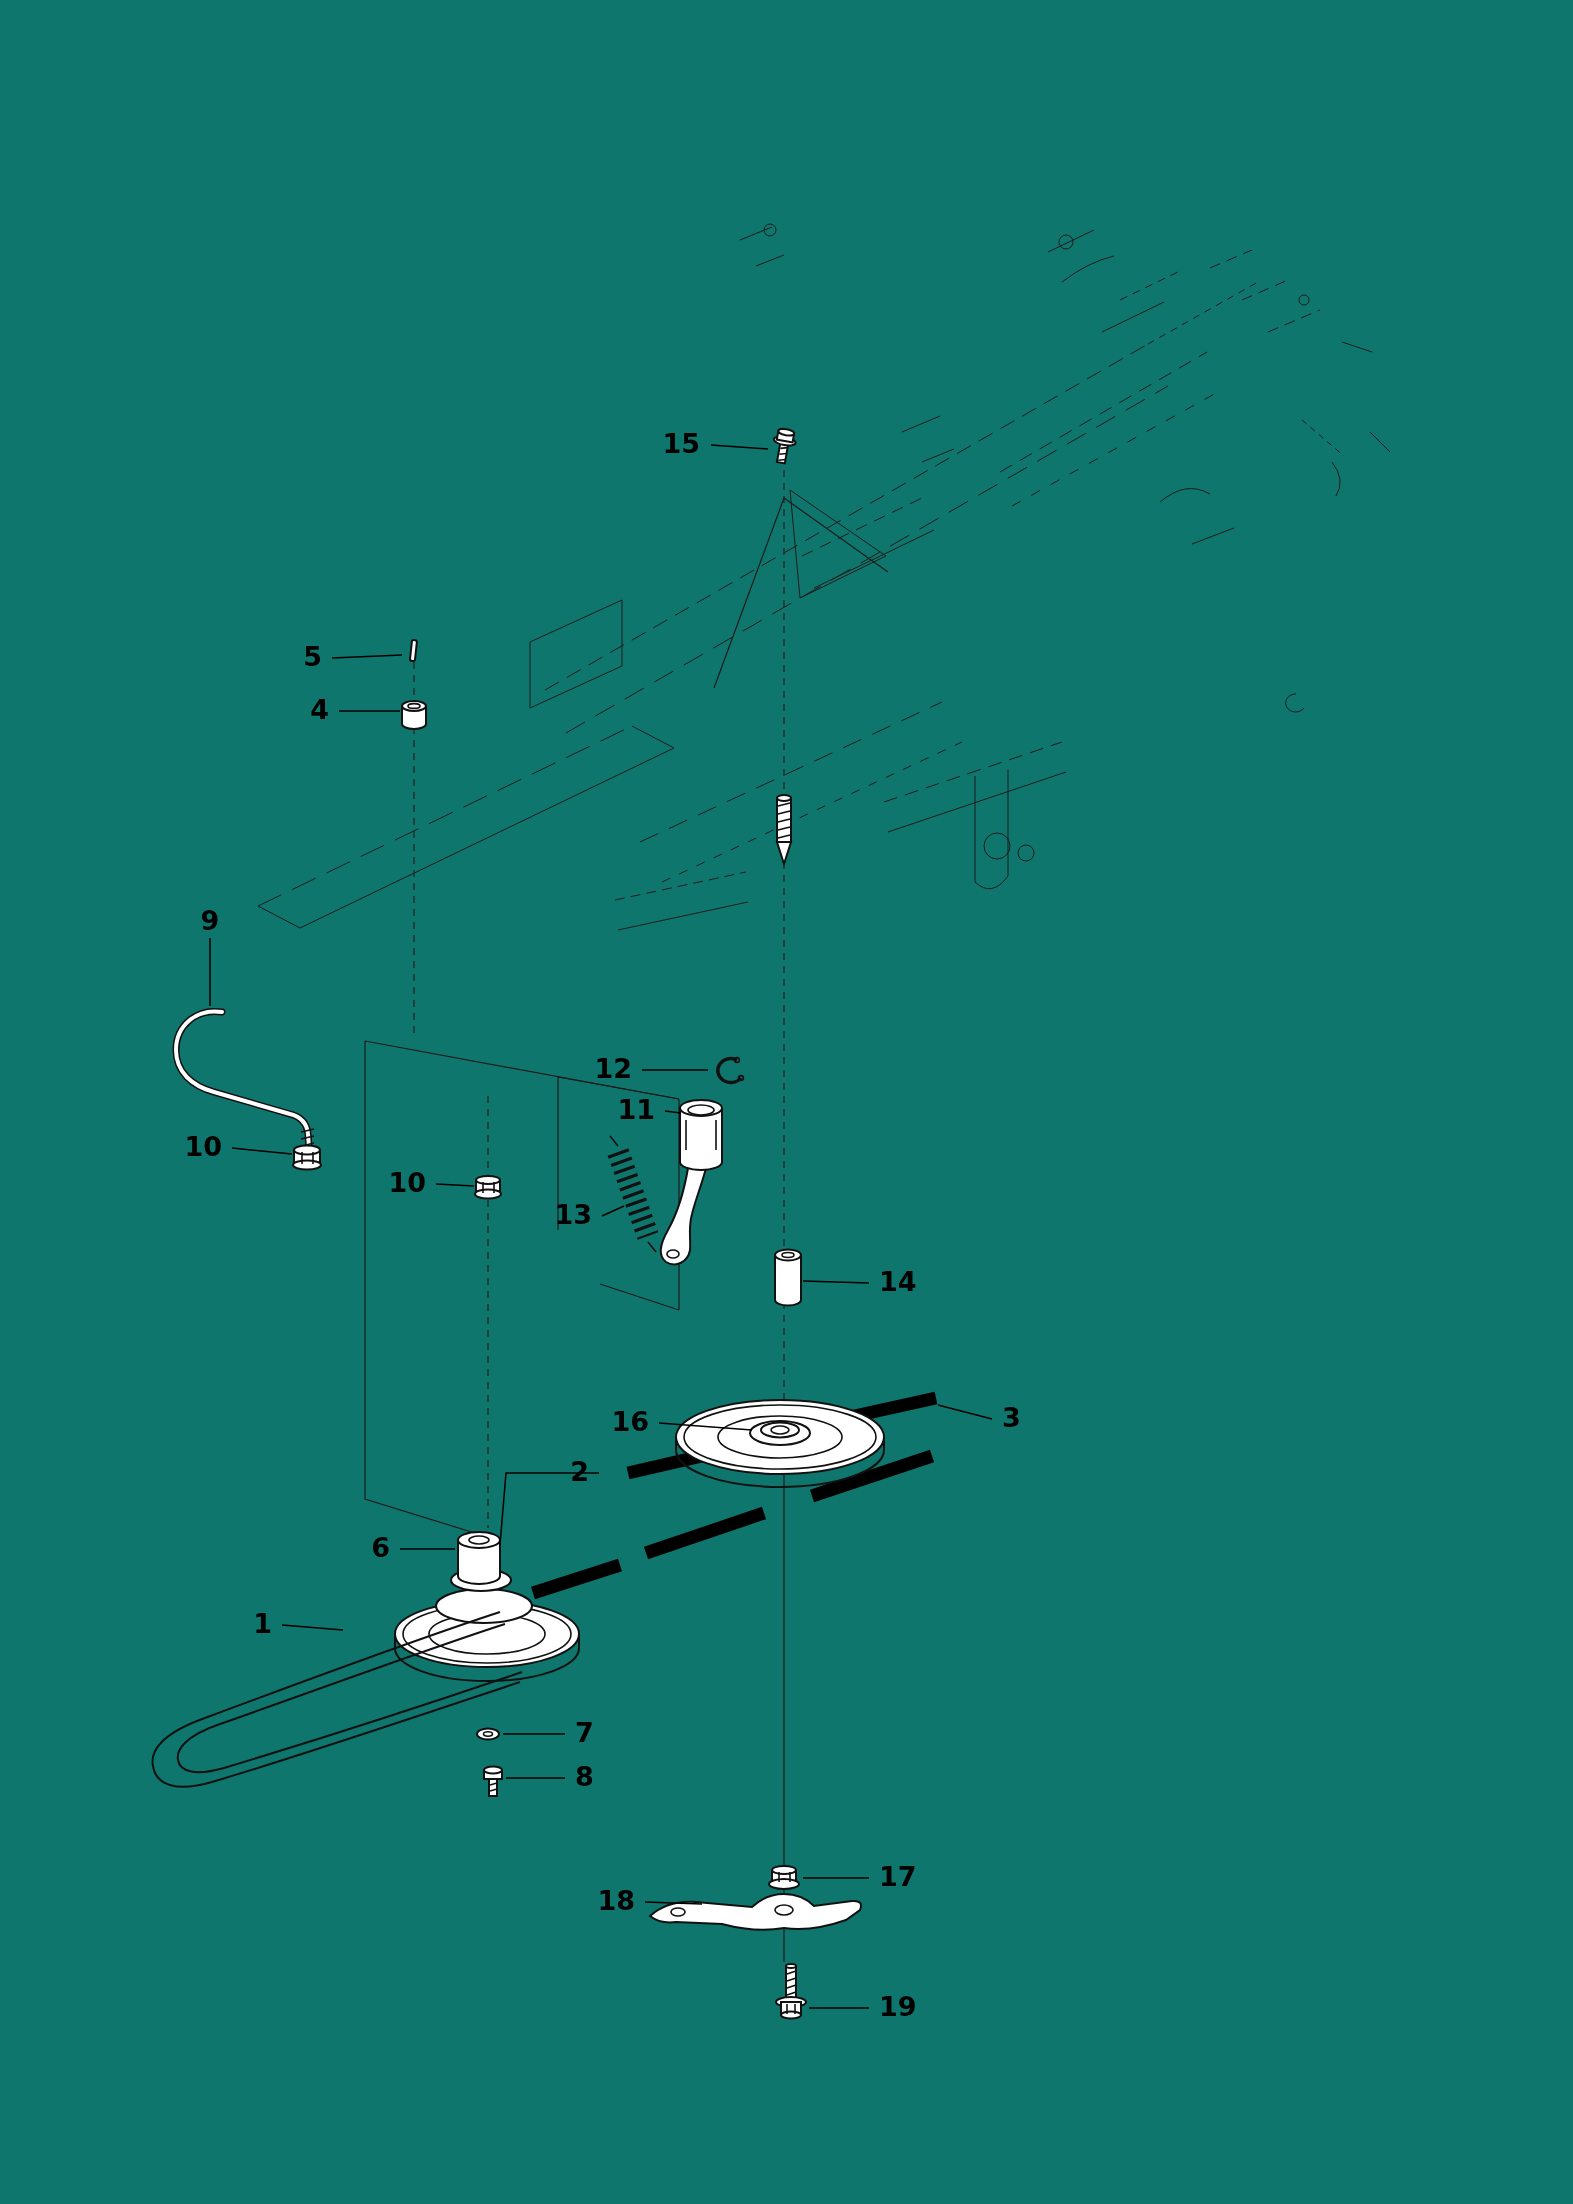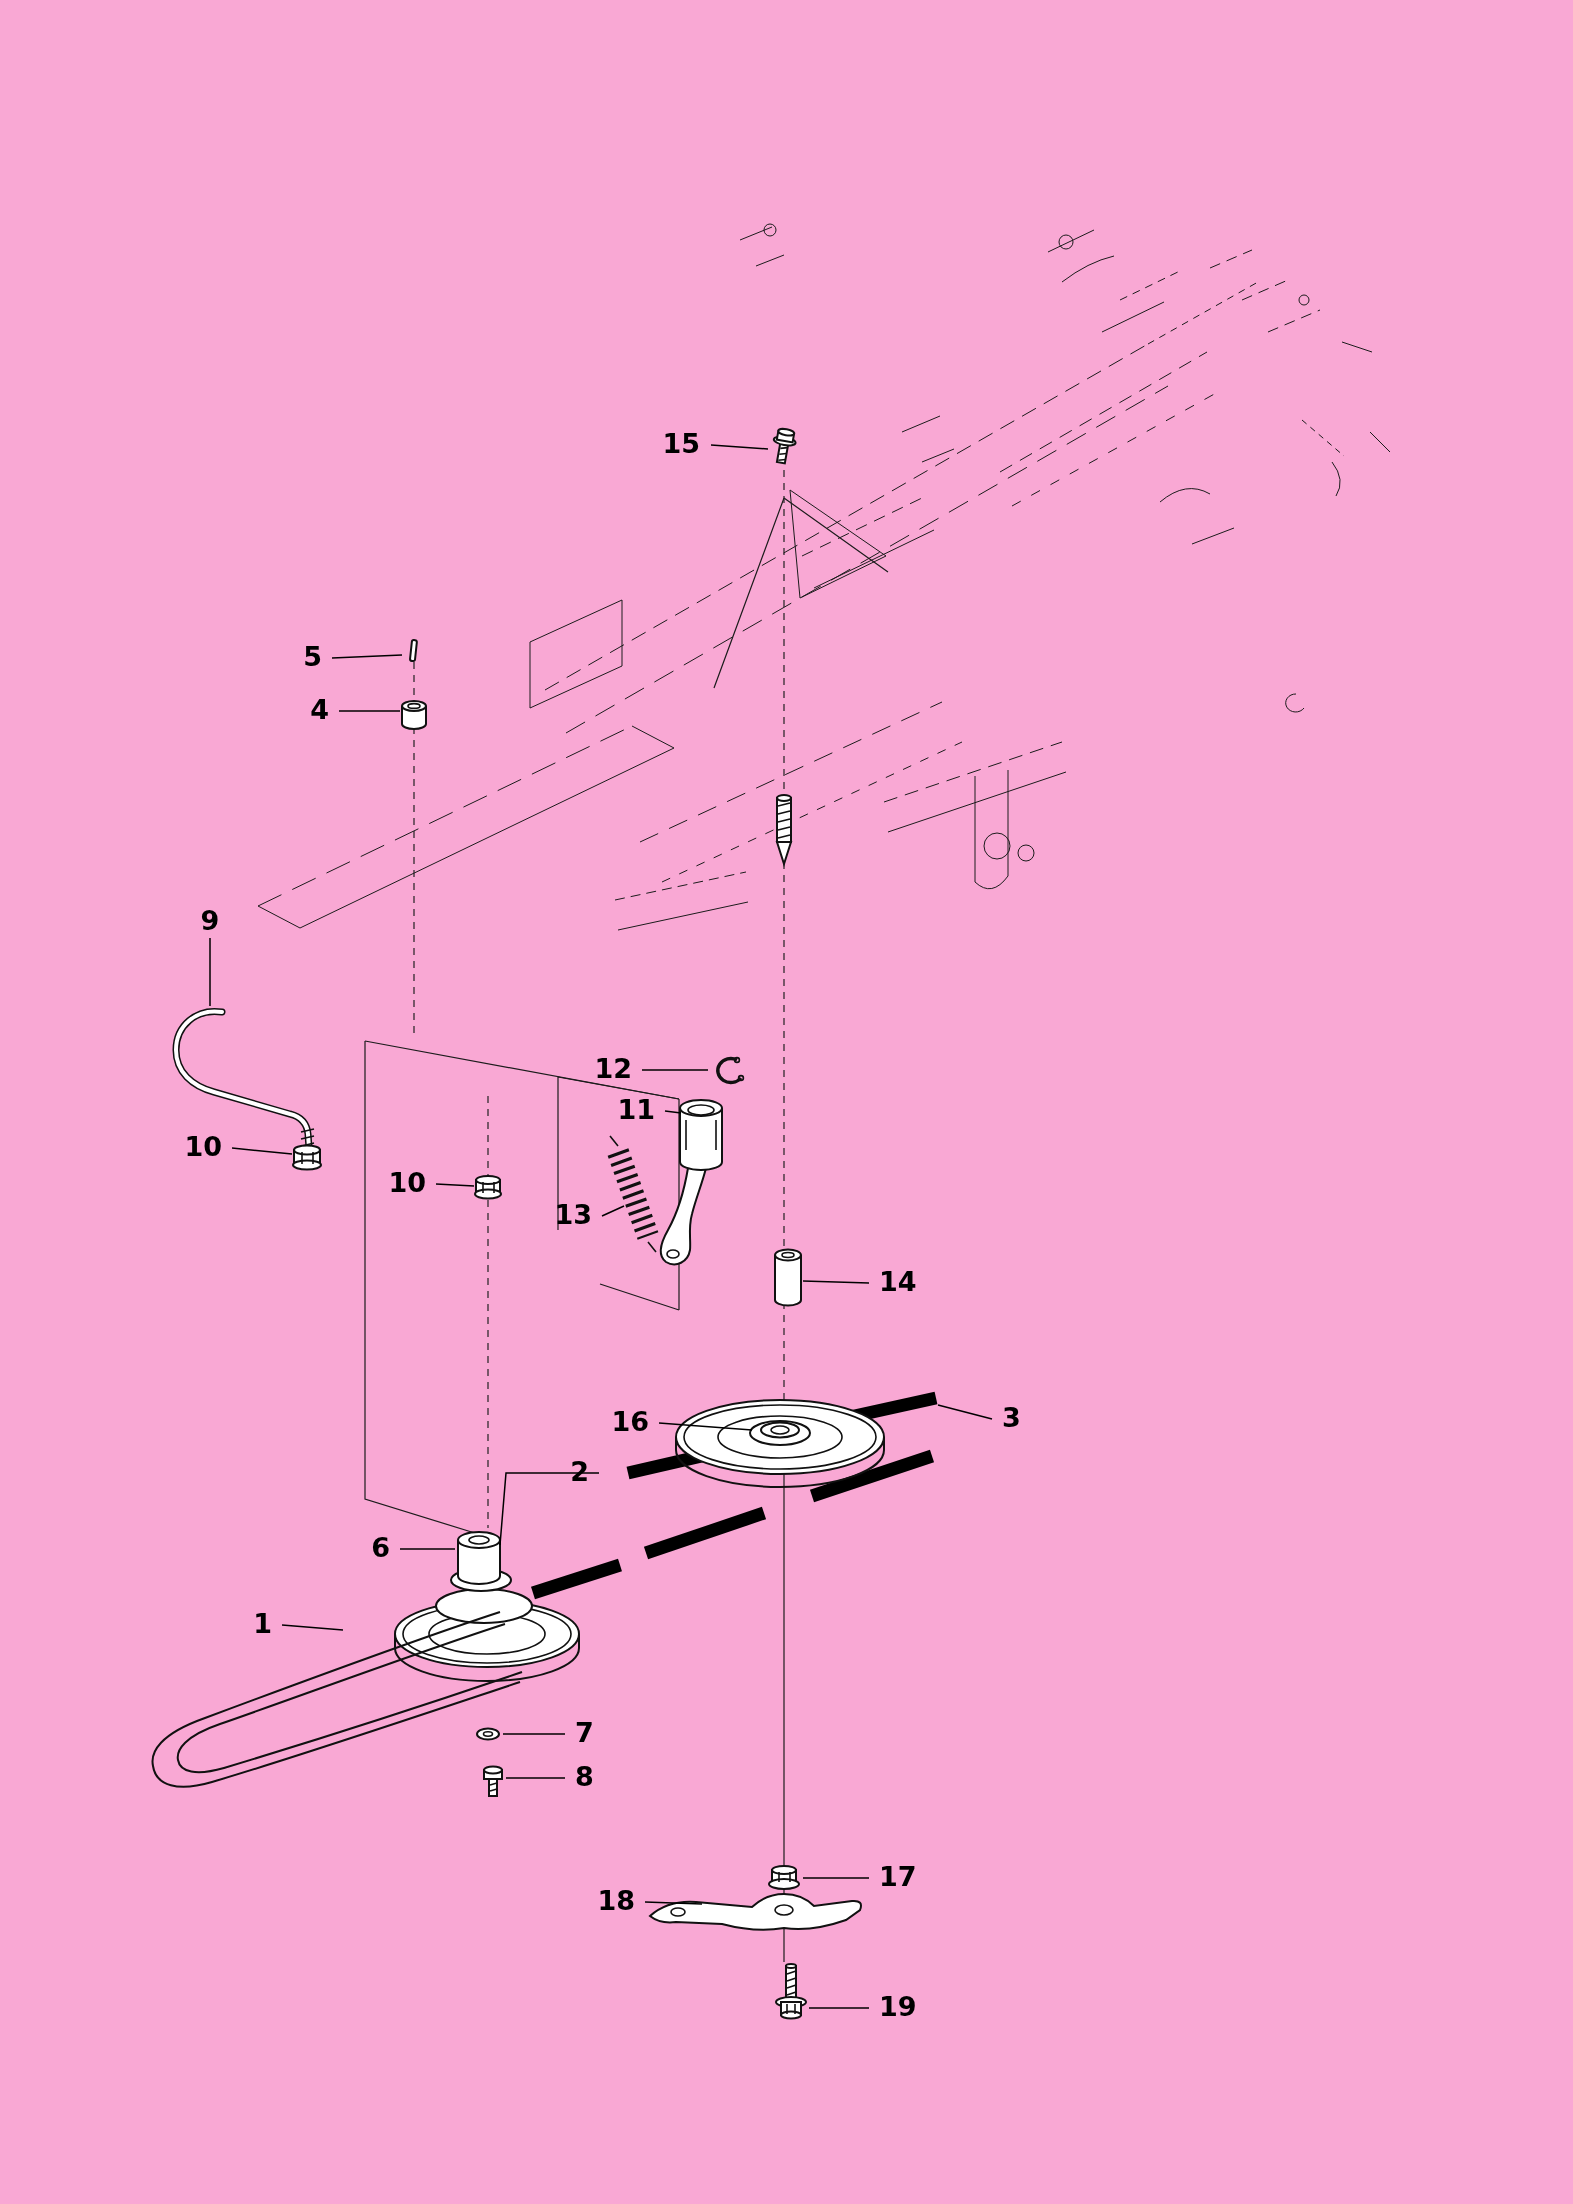--- a/index.html
+++ b/index.html
@@ -1,16 +1,16 @@
 <!DOCTYPE html>
 <html><head>
 <meta charset="utf-8">
 <style>
   html,body{margin:0;padding:0;background:#ffffff;}
-  .page{position:relative;width:1573px;height:2204px;background:#f9a8d4;overflow:hidden;}
+  .page{position:relative;width:1573px;height:2204px;background:#0f766e;overflow:hidden;}
   svg{position:absolute;left:0;top:0;}
   
   .sk{stroke:#1c1c1c;stroke-width:1;fill:none;}
   .thin{stroke:#1c1c1c;stroke-width:1.2;fill:none;}
   .dash{stroke:#222222;stroke-width:1.2;fill:none;stroke-dasharray:7 6;}
   .s2{stroke:#111111;stroke-width:2;fill:none;}
   .s3{stroke:#111111;stroke-width:2;fill:#ffffff;}
   .hole{stroke:#111111;stroke-width:1.6;fill:none;}
   .belt{stroke:#000000;stroke-width:13;fill:none;stroke-linecap:butt;}
   .tube{stroke:#111111;stroke-width:7;fill:none;stroke-linecap:round;}

